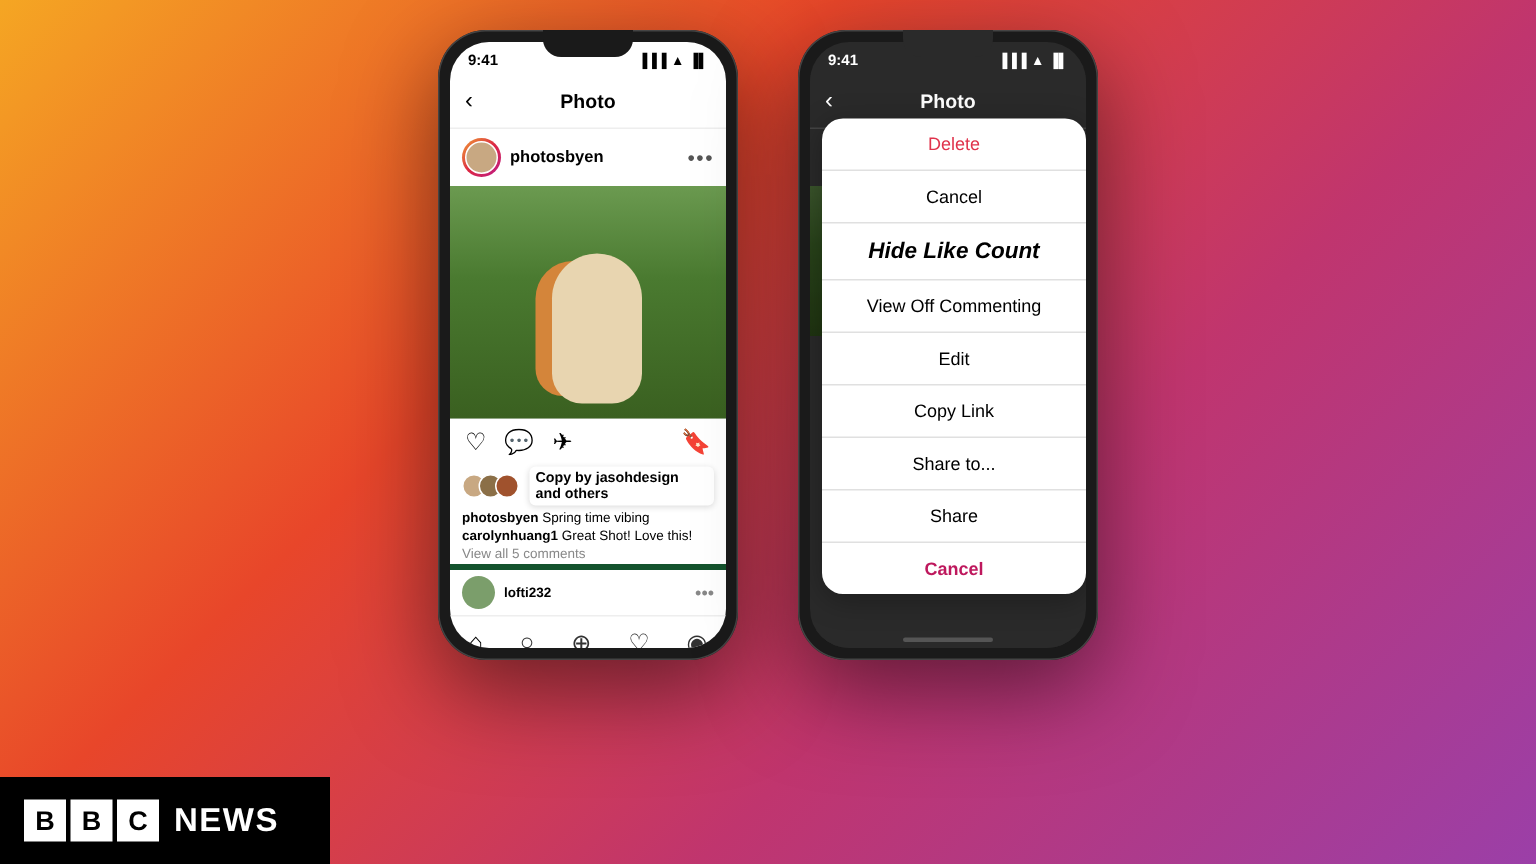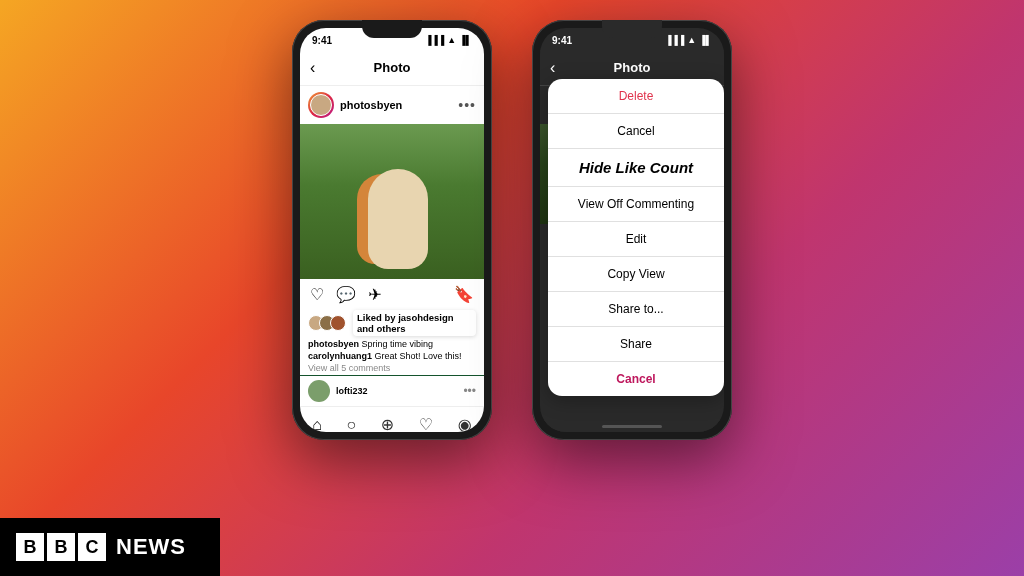--- a/index.html
+++ b/index.html
@@ -254,21 +254,21 @@
       color: #888;
       flex-shrink: 0;
     }
 
     
     .bottom-comment {
       display: flex;
       align-items: center;
       padding: 4px 8px;
       gap: 6px;
-      border-top: 1px solid #14532d;
+      border-top: 4px solid #14532d;
       flex-shrink: 0;
       margin-top: auto;
     }
     .commenter-avatar {
       width: 22px;
       height: 22px;
       border-radius: 50%;
       background: #7b9e6b;
     }
     .commenter-name { font-size: 9px; font-weight: 600; }
@@ -404,21 +404,21 @@
         <span class="action-icon">✈</span>
         <span class="action-icon bookmark">🔖</span>
       </div>
 
       <div class="likes-bar">
         <div class="liked-avatars">
           <div class="liked-avatar"></div>
           <div class="liked-avatar"></div>
           <div class="liked-avatar"></div>
         </div>
-        <span class="liked-text">Liked by jasohdesign and others</span>
+        <span class="liked-text">Copy by jasohdesign and others</span>
       </div>
 
       <div class="caption">
         <span class="cap-user">photosbyen</span>
         <span> Spring time vibing</span>
       </div>
       <div class="comment-text">
         <span class="com-user">carolynhuang1</span>
         <span> Great Shot! Love this!</span>
       </div>
@@ -474,21 +474,21 @@
           <div class="image-overlay"></div>
         </div>
       </div>
 
       <div class="context-menu">
         <div class="menu-item delete">Delete</div>
         <div class="menu-item">Cancel</div>
         <div class="menu-item bold">Hide Like Count</div>
         <div class="menu-item">View Off Commenting</div>
         <div class="menu-item">Edit</div>
-        <div class="menu-item">Copy View</div>
+        <div class="menu-item">Copy Link</div>
         <div class="menu-item">Share to...</div>
         <div class="menu-item">Share</div>
         <div class="menu-item cancel">Cancel</div>
       </div>
 
       <div class="home-bar" style="background:#2a2a2a; margin-top:auto;">
         <div class="home-bar-line"></div>
       </div>
     </div>
   </div>

